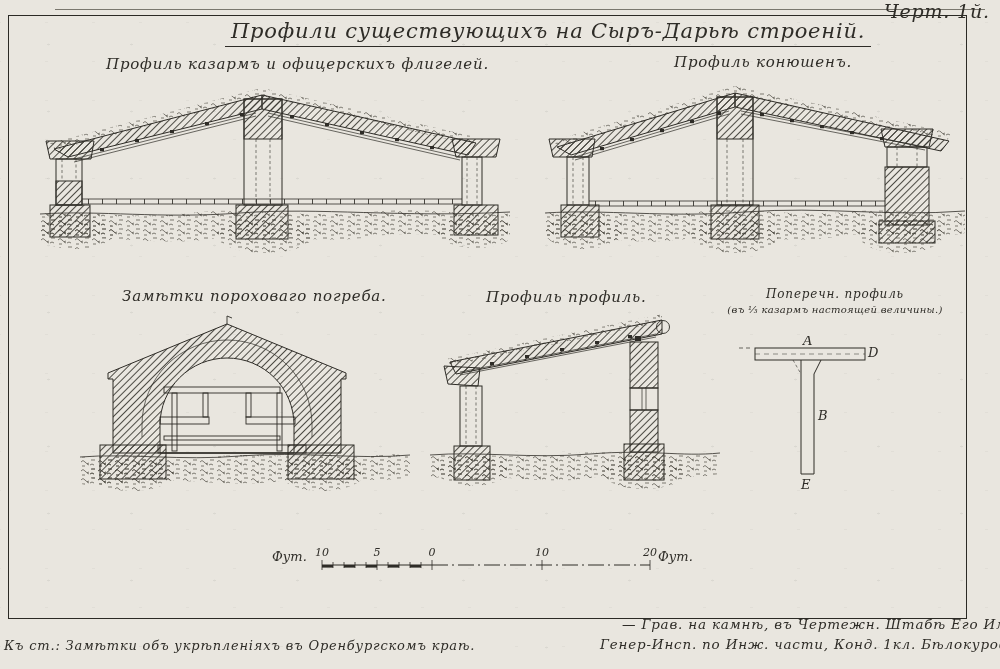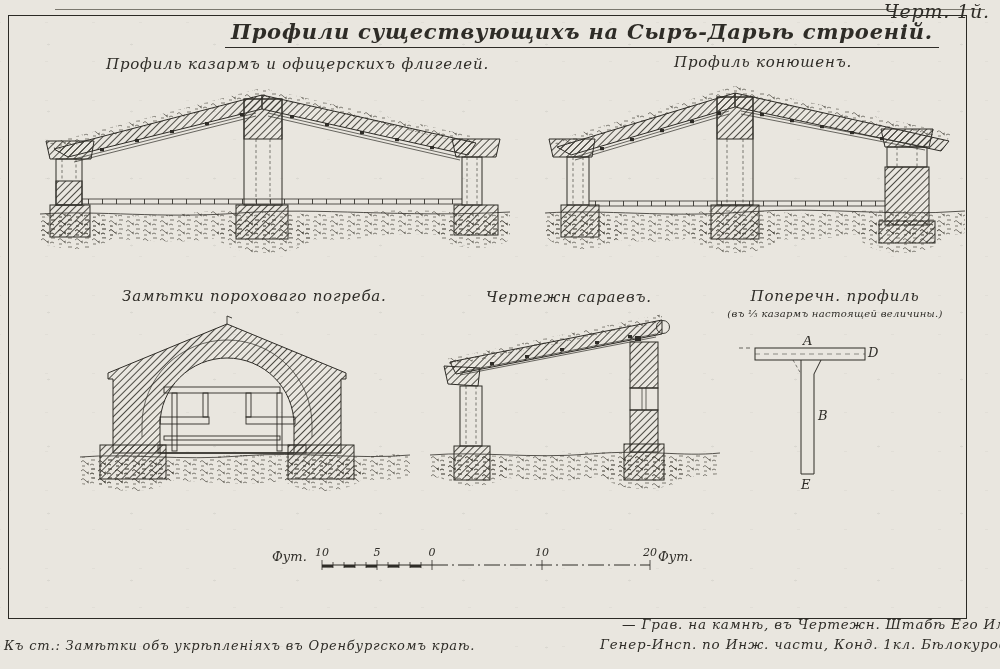--- a/index.html
+++ b/index.html
@@ -21,28 +21,28 @@
   .hand{font-style:italic;letter-spacing:.8px;white-space:nowrap;}
   .frame{
     left:8px;top:15px;width:957px;height:602px;
     border:1.6px solid #2b2a25;
   }
   .top-edge{left:55px;top:9px;width:930px;height:0;border-top:1px solid #7a776e;}
   .sheet-number{left:884px;top:0px;font-size:19px;}
   .plate-title{
     left:225px;top:19px;width:550px;text-align:center;font-size:21px;
   }
-  .plate-title span{border-bottom:1.3px solid #2e2c27;padding:0 6px 3px 6px;font-weight:bold;}
+  .plate-title span{border-bottom:1.3px solid #2e2c27;padding:0 6px 3px 6px;}
   .cap{font-size:15px;}
   .cap-barracks{left:106px;top:55px;}
   .cap-stables{left:646px;top:53px;margin-left:28px;}
   .cap-powder{left:122px;top:287px;}
   .cap-sheds{left:486px;top:288px;}
   .beam-cap{left:712px;top:287px;width:246px;text-align:center;}
-  .beam-cap .l1{font-size:15px;text-align:center;}
+  .beam-cap .l1{font-size:12px;text-align:center;}
   .beam-cap .l2{font-size:15px;margin-top:1px;}
   .beam-cap .l3{font-size:10px;margin-top:3px;letter-spacing:.3px;}
   .footer-left{left:4px;top:638px;font-size:13px;}
   .credits{left:600px;top:616px;width:380px;font-size:13.5px;}
   .credits .c1{padding-left:22px;}
   .credits .c2{margin-top:4px;}
   svg{display:block;}
   svg text{font-family:"DejaVu Serif",serif;font-style:italic;fill:#2e2c27;}
   .fig-barracks{left:40px;top:83px;}
   .fig-stables{left:545px;top:83px;}
@@ -60,21 +60,21 @@
 
 <div class="abs hand sheet-number">Черт. 1й.</div>
 
 <div class="abs hand plate-title">
   <span>Профили существующихъ на Сыръ-Дарьѣ строеній.</span>
 </div>
 
 <div class="abs hand cap cap-barracks">Профиль казармъ и офицерскихъ флигелей.</div>
 <div class="abs hand cap cap-stables">Профиль конюшенъ.</div>
 <div class="abs hand cap cap-powder">Замѣтки пороховаго погреба.</div>
-<div class="abs hand cap cap-sheds">Чертежн сараевъ.</div>
+<div class="abs hand cap cap-sheds">Профиль профиль.</div>
 
 <div class="abs hand beam-cap">
   <div class="l1">Поперечн. профиль</div>
   <div class="l3">(въ ⅓ казармъ настоящей величины.)</div>
 </div>
 
 <svg class="abs fig-barracks" width="470" height="185" viewBox="0 0 470 185">
   <defs>
     <pattern id="hA" patternUnits="userSpaceOnUse" width="5" height="5" patternTransform="rotate(45)">
       <line x1="2.5" y1="0" x2="2.5" y2="5" stroke="#3b3a33" stroke-width="0.9"></line>

